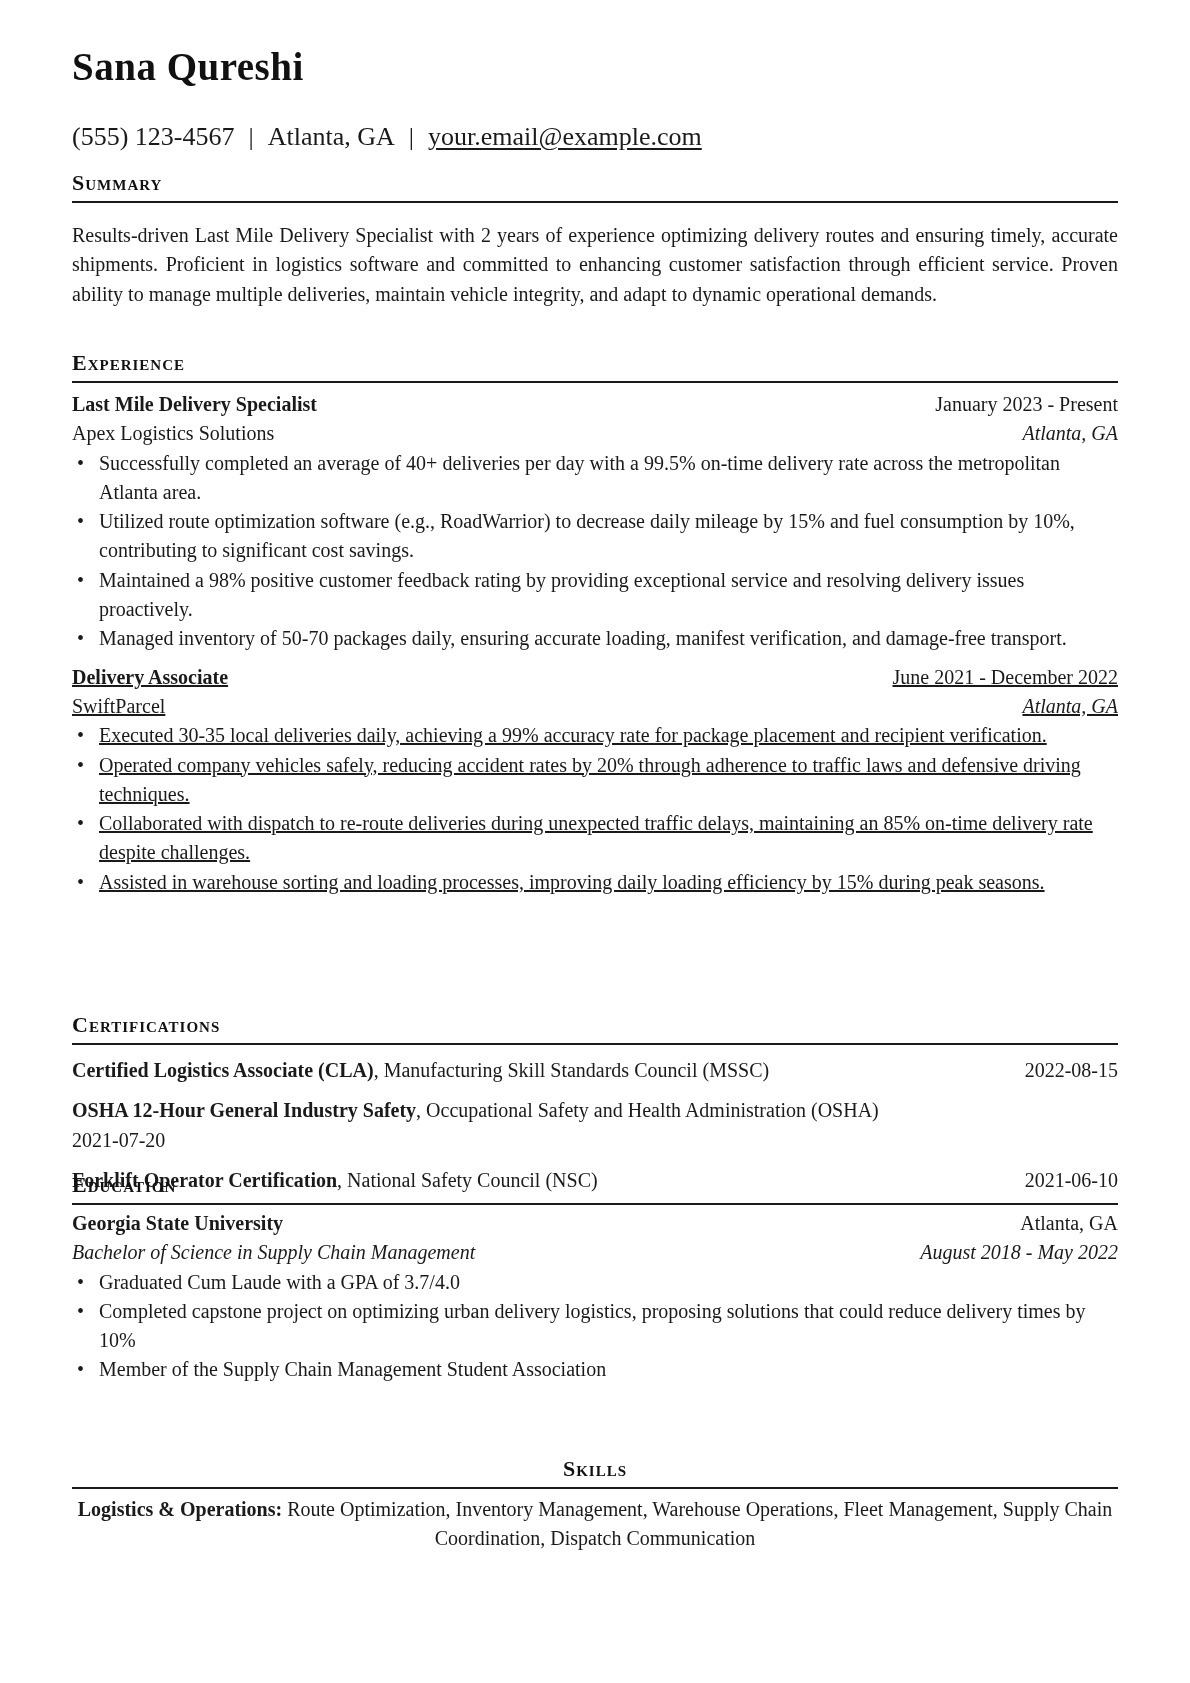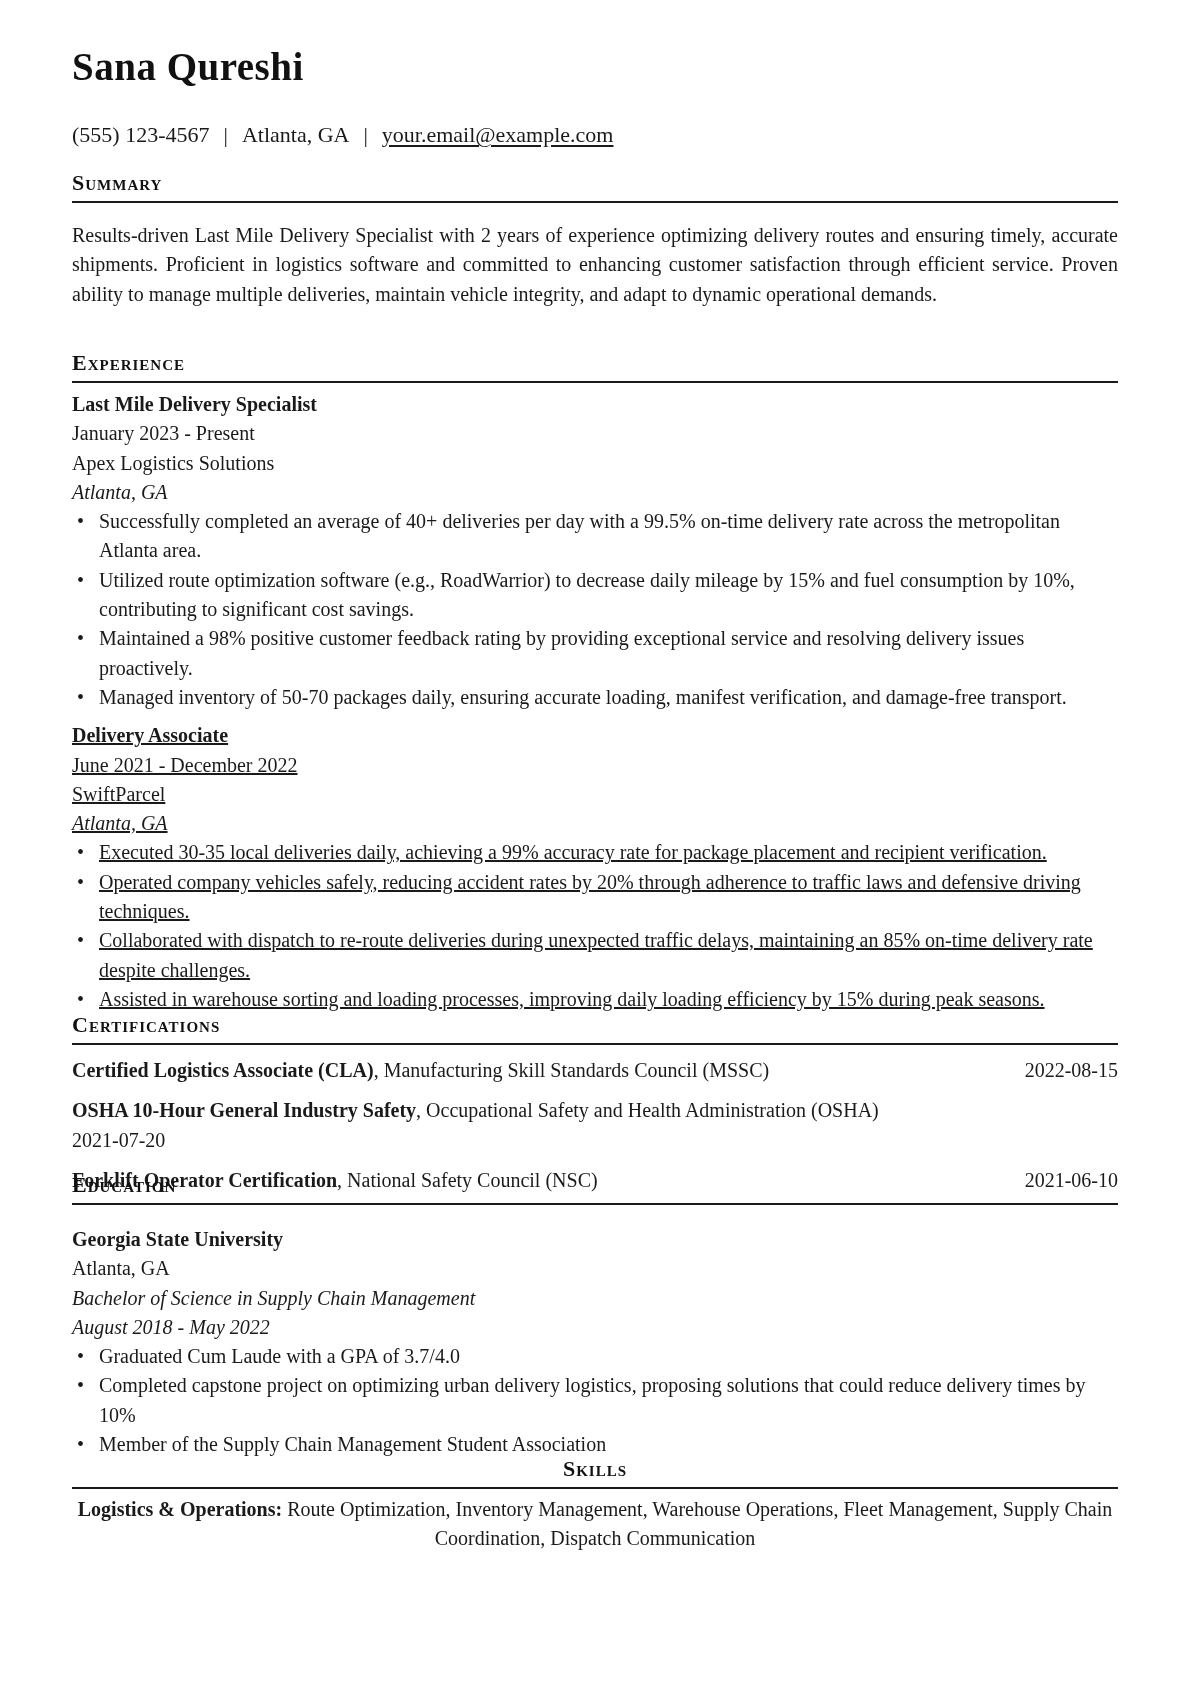--- a/index.html
+++ b/index.html
@@ -1,31 +1,31 @@
 <!DOCTYPE html>
 <html><head>
 <meta charset="utf-8">
 <style>
   html, body { margin: 0; padding: 0; background: #ffffff; }
   body { width: 1190px; height: 1683px; position: relative; overflow: hidden;
          font-family: "DejaVu Serif", "Liberation Serif", serif; color: #1a1a1a; }
   .page { position: absolute; left: 72px; top: 0; width: 1046px; }
   .name { position: absolute; top: 44px; left: 0; font-size: 39px; font-weight: bold;
           font-family: "Liberation Serif", serif; letter-spacing: 0.5px; color: #111; }
-  .contact { position: absolute; top: 122px; left: 0; font-size: 22px;
+  .contact { position: absolute; top: 122px; left: 0; font-size: 26px;
              font-family: "Liberation Serif", serif; white-space: nowrap; }
   .contact .sep { margin: 0 14px; }
   .contact .email { text-decoration: underline; text-underline-offset: 3px; color: #1a1a1a; }
   .section { position: absolute; left: 0; width: 1046px; }
   .sec-head { font-family: "Liberation Serif", serif; font-size: 22px; font-weight: bold;
               font-variant: small-caps; letter-spacing: 1px; line-height: 26px; color: #111; }
   .rule { height: 2px; background: #1a1a1a; margin-top: 5px; }
   .txt { font-family: "Liberation Serif", serif; font-size: 20px; line-height: 29.3px; }
   .para { margin-top: 18px; text-align: justify; }
-  .row { display: flex; justify-content: space-between; white-space: nowrap; flex-direction: column; }
+  .row { display: flex; justify-content: space-between; white-space: nowrap; }
   .bold { font-weight: bold; }
   .ital { font-style: italic; }
   ul.bullets { list-style: none; margin: 0; padding: 0; }
   ul.bullets li { position: relative; padding-left: 27px; }
   ul.bullets li::before { content: "\2022"; position: absolute; left: 5px; top: 0; }
   .cert { margin-top: 11px; }
   .cert .date { float: right; }
 </style>
 </head>
 <body>
@@ -85,33 +85,33 @@
 
   <div class="section" style="top:1012px;">
     <div class="sec-head">Certifications</div>
     <div class="rule"></div>
 
     <div class="txt cert">
       <span class="date">2022-08-15</span>
       <span class="bold">Certified Logistics Associate (CLA)</span><span>, </span><span>Manufacturing Skill Standards Council (MSSC)</span>
     </div>
     <div class="txt cert">
-      <span class="bold">OSHA 10-Hour General Industry Safety</span><span>, </span><span>Occupational Safety and Health Administration (OSHA)</span>
+      <span class="bold">OSHA 12-Hour General Industry Safety</span><span>, </span><span>Occupational Safety and Health Administration (OSHA)</span>
       <div>2021-07-20</div>
     </div>
     <div class="txt cert">
       <span class="date">2021-06-10</span>
       <span class="bold">Forklift Operator Certification</span><span>, </span><span>National Safety Council (NSC)</span>
     </div>
   </div>
 
   <div class="section" style="top:1172px;">
     <div class="sec-head">Education</div>
     <div class="rule"></div>
-    <div class="txt" style="margin-top:20px;">
+    <div class="txt" style="margin-top:4px;">
       <div class="row">
         <span class="bold">Georgia State University</span>
         <span>Atlanta, GA</span>
       </div>
       <div class="row">
         <span class="ital">Bachelor of Science in Supply Chain Management</span>
         <span class="ital">August 2018 - May 2022</span>
       </div>
       <ul class="bullets">
         <li>Graduated Cum Laude with a GPA of 3.7/4.0</li>

